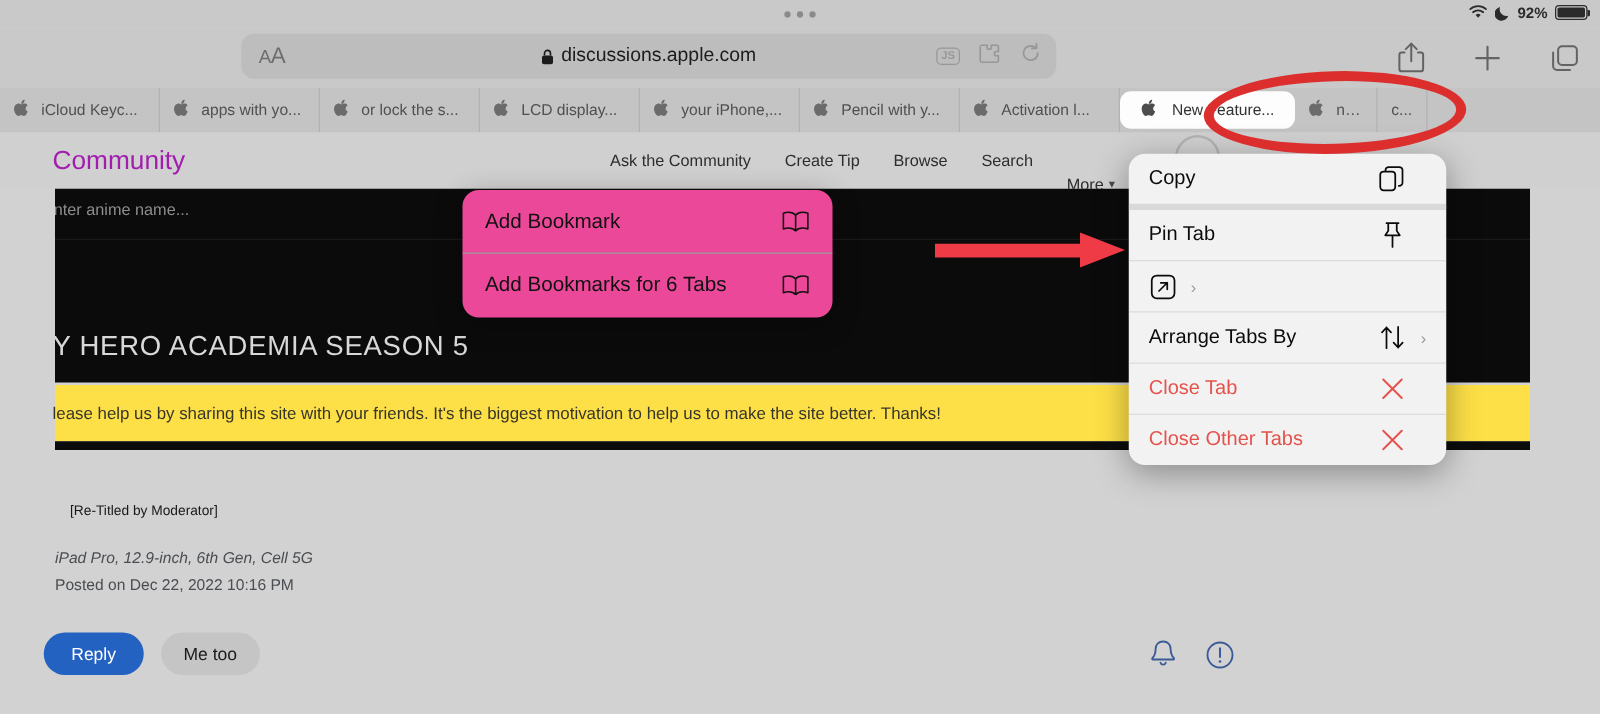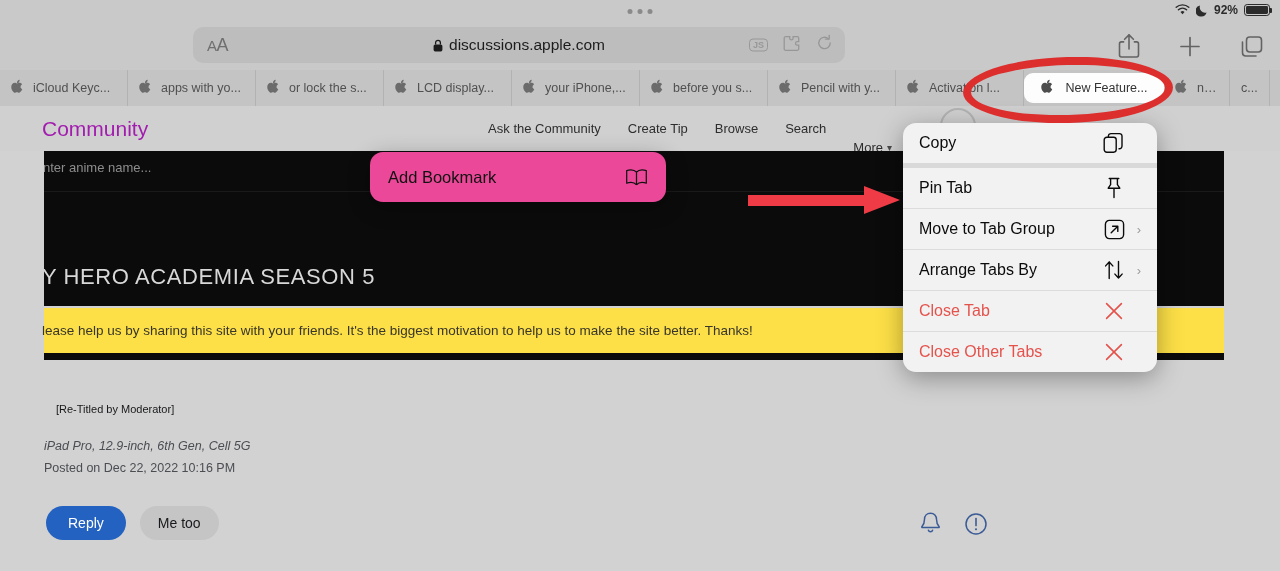--- a/index.html
+++ b/index.html
@@ -156,21 +156,21 @@
   }
   .post-device{
     position:absolute; left:44px; top:288px;
     font-size:12.5px; color:#4a4d52; font-style:italic;
   }
   .post-date{
     position:absolute; left:44px; top:310px;
     font-size:12.5px; color:#4a4d52;
   }
   .btn-row{
-    position:absolute; left:46px; top:355px;
+    position:absolute; left:35px; top:355px;
     display:flex; align-items:center; gap:14px;
   }
   .btn-reply{
     background:#2362c0; color:#fff; border:none;
     font-size:14px; padding:9px 22px; border-radius:20px;
     font-family:inherit; cursor:pointer;
   }
   .btn-metoo{
     background:#c5c5c5; color:#18191b; border:none;
     font-size:14px; padding:9px 18px; border-radius:20px;
@@ -352,26 +352,20 @@
       <span class="apple"><svg width="13" height="15" viewBox="0 0 13 15">
           <path d="M9.6 7.8c0-1.7 1.4-2.5 1.5-2.6-.8-1.2-2-1.3-2.5-1.4-1-.1-2 .6-2.6.6-.5 0-1.4-.6-2.3-.6C2.5 3.9 1.4 4.6.8 5.7c-1.1 1.9-.3 4.8.8 6.4.6.8 1.2 1.7 2.1 1.6.8 0 1.2-.5 2.2-.5s1.3.5 2.2.5c.9 0 1.5-.8 2.1-1.6.6-.9.9-1.8 1-1.9-.1 0-1.8-.7-1.8-2.4zM8 2.9c.4-.6.8-1.4.7-2.2-.7 0-1.5.4-2 1-.4.5-.8 1.4-.7 2.2.8.1 1.6-.4 2-1z" fill="#6b6b6b"></path>
         </svg></span>
       <span class="tab-label">LCD display...</span>
     </div>
     <div class="tab">
       <span class="apple"><svg width="13" height="15" viewBox="0 0 13 15">
           <path d="M9.6 7.8c0-1.7 1.4-2.5 1.5-2.6-.8-1.2-2-1.3-2.5-1.4-1-.1-2 .6-2.6.6-.5 0-1.4-.6-2.3-.6C2.5 3.9 1.4 4.6.8 5.7c-1.1 1.9-.3 4.8.8 6.4.6.8 1.2 1.7 2.1 1.6.8 0 1.2-.5 2.2-.5s1.3.5 2.2.5c.9 0 1.5-.8 2.1-1.6.6-.9.9-1.8 1-1.9-.1 0-1.8-.7-1.8-2.4zM8 2.9c.4-.6.8-1.4.7-2.2-.7 0-1.5.4-2 1-.4.5-.8 1.4-.7 2.2.8.1 1.6-.4 2-1z" fill="#6b6b6b"></path>
         </svg></span>
       <span class="tab-label">your iPhone,...</span>
-    </div>
-    <div class="tab">
-      <span class="apple"><svg width="13" height="15" viewBox="0 0 13 15">
-          <path d="M9.6 7.8c0-1.7 1.4-2.5 1.5-2.6-.8-1.2-2-1.3-2.5-1.4-1-.1-2 .6-2.6.6-.5 0-1.4-.6-2.3-.6C2.5 3.9 1.4 4.6.8 5.7c-1.1 1.9-.3 4.8.8 6.4.6.8 1.2 1.7 2.1 1.6.8 0 1.2-.5 2.2-.5s1.3.5 2.2.5c.9 0 1.5-.8 2.1-1.6.6-.9.9-1.8 1-1.9-.1 0-1.8-.7-1.8-2.4zM8 2.9c.4-.6.8-1.4.7-2.2-.7 0-1.5.4-2 1-.4.5-.8 1.4-.7 2.2.8.1 1.6-.4 2-1z" fill="#6b6b6b"></path>
-        </svg></span>
-      <span class="tab-label">before you s...</span>
     </div>
     <div class="tab">
       <span class="apple"><svg width="13" height="15" viewBox="0 0 13 15">
           <path d="M9.6 7.8c0-1.7 1.4-2.5 1.5-2.6-.8-1.2-2-1.3-2.5-1.4-1-.1-2 .6-2.6.6-.5 0-1.4-.6-2.3-.6C2.5 3.9 1.4 4.6.8 5.7c-1.1 1.9-.3 4.8.8 6.4.6.8 1.2 1.7 2.1 1.6.8 0 1.2-.5 2.2-.5s1.3.5 2.2.5c.9 0 1.5-.8 2.1-1.6.6-.9.9-1.8 1-1.9-.1 0-1.8-.7-1.8-2.4zM8 2.9c.4-.6.8-1.4.7-2.2-.7 0-1.5.4-2 1-.4.5-.8 1.4-.7 2.2.8.1 1.6-.4 2-1z" fill="#6b6b6b"></path>
         </svg></span>
       <span class="tab-label">Pencil with y...</span>
     </div>
     <div class="tab">
       <span class="apple"><svg width="13" height="15" viewBox="0 0 13 15">
           <path d="M9.6 7.8c0-1.7 1.4-2.5 1.5-2.6-.8-1.2-2-1.3-2.5-1.4-1-.1-2 .6-2.6.6-.5 0-1.4-.6-2.3-.6C2.5 3.9 1.4 4.6.8 5.7c-1.1 1.9-.3 4.8.8 6.4.6.8 1.2 1.7 2.1 1.6.8 0 1.2-.5 2.2-.5s1.3.5 2.2.5c.9 0 1.5-.8 2.1-1.6.6-.9.9-1.8 1-1.9-.1 0-1.8-.7-1.8-2.4zM8 2.9c.4-.6.8-1.4.7-2.2-.7 0-1.5.4-2 1-.4.5-.8 1.4-.7 2.2.8.1 1.6-.4 2-1z" fill="#6b6b6b"></path>
@@ -454,20 +448,28 @@
 
 <div class="bookmark-pop" id="bookmarkpop">
     <div class="bm-item">
       <span class="label">Add Bookmark</span>
       <span>
         <svg width="23" height="18" viewBox="0 0 23 18">
           <path d="M11.5 4.2S9.5 1.8 6 1.8c-2 0-3.6.5-4.3.8v12.6c.7-.3 2.3-.8 4.3-.8 3.5 0 5.5 2.4 5.5 2.4m0-12.6S13.5 1.8 17 1.8c2 0 3.6.5 4.3.8v12.6c-.7-.3-2.3-.8-4.3-.8-3.5 0-5.5 2.4-5.5 2.4m0-12.6v12.6" stroke="#111" stroke-width="1.25" fill="none" stroke-linejoin="round"></path>
         </svg>
       </span>
     </div>
+    <div class="bm-item">
+      <span class="label">Add Bookmarks for 6 Tabs</span>
+      <span>
+        <svg width="23" height="18" viewBox="0 0 23 18">
+          <path d="M11.5 4.2S9.5 1.8 6 1.8c-2 0-3.6.5-4.3.8v12.6c.7-.3 2.3-.8 4.3-.8 3.5 0 5.5 2.4 5.5 2.4m0-12.6S13.5 1.8 17 1.8c2 0 3.6.5 4.3.8v12.6c-.7-.3-2.3-.8-4.3-.8-3.5 0-5.5 2.4-5.5 2.4m0-12.6v12.6" stroke="#111" stroke-width="1.25" fill="none" stroke-linejoin="round"></path>
+        </svg>
+      </span>
+    </div>
   </div>
 
 <div class="ctx-menu" id="ctxmenu">
     <div class="ctx-item">
       <span class="lbl">Copy</span>
       <span class="ic">
         <svg width="22" height="22" viewBox="0 0 22 22">
           <rect x="1.2" y="5.2" width="12" height="15" rx="2.6" stroke="#0b0b0b" stroke-width="1.4" fill="none"></rect>
           <path d="M5.4 5V4.2a2.6 2.6 0 012.6-2.6h8.4a2.6 2.6 0 012.6 2.6v9.9a2.6 2.6 0 01-2.6 2.6h-.9" stroke="#0b0b0b" stroke-width="1.4" fill="none"></path>
         </svg>
@@ -479,21 +481,20 @@
       <span class="lbl">Pin Tab</span>
       <span class="ic">
         <svg width="18" height="22" viewBox="0 0 18 22">
           <path d="M4.2 1.5h9.6M5.6 1.5v6.2L3.2 11.2h11.6L12.4 7.7V1.5M9 11.2v9.3" stroke="#0b0b0b" stroke-width="1.4" fill="none" stroke-linecap="round" stroke-linejoin="round"></path>
         </svg>
       </span>
       <span class="arrow"></span>
     </div>
     <div class="ctx-sep"></div>
     <div class="ctx-item">
-      <span class="lbl">Move to Tab Group</span>
       <span class="ic">
         <svg width="21" height="21" viewBox="0 0 21 21">
           <rect x="1.4" y="1.4" width="18.2" height="18.2" rx="4" stroke="#0b0b0b" stroke-width="1.4" fill="none"></rect>
           <path d="M7.2 13.8l6.6-6.6M8.6 7.2h5.2v5.2" stroke="#0b0b0b" stroke-width="1.4" fill="none" stroke-linecap="round" stroke-linejoin="round"></path>
         </svg>
       </span>
       <span class="arrow">›</span>
     </div>
     <div class="ctx-sep"></div>
     <div class="ctx-item">

